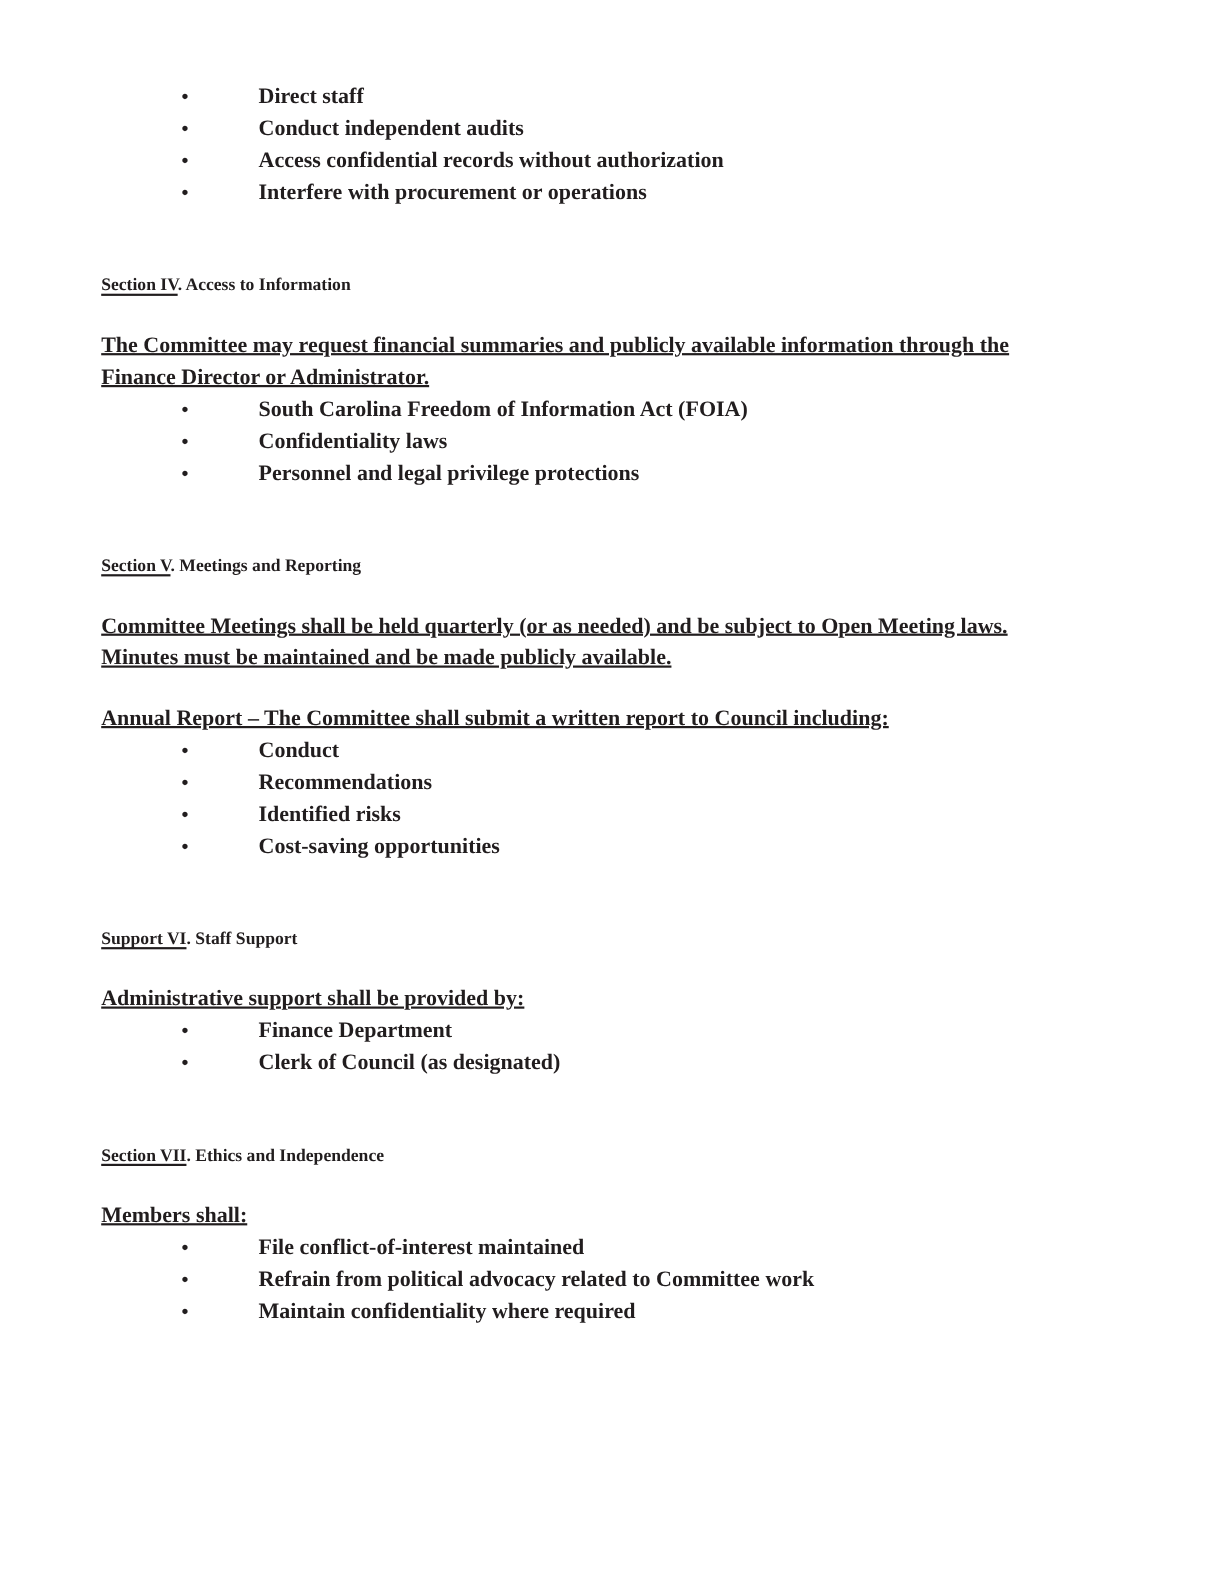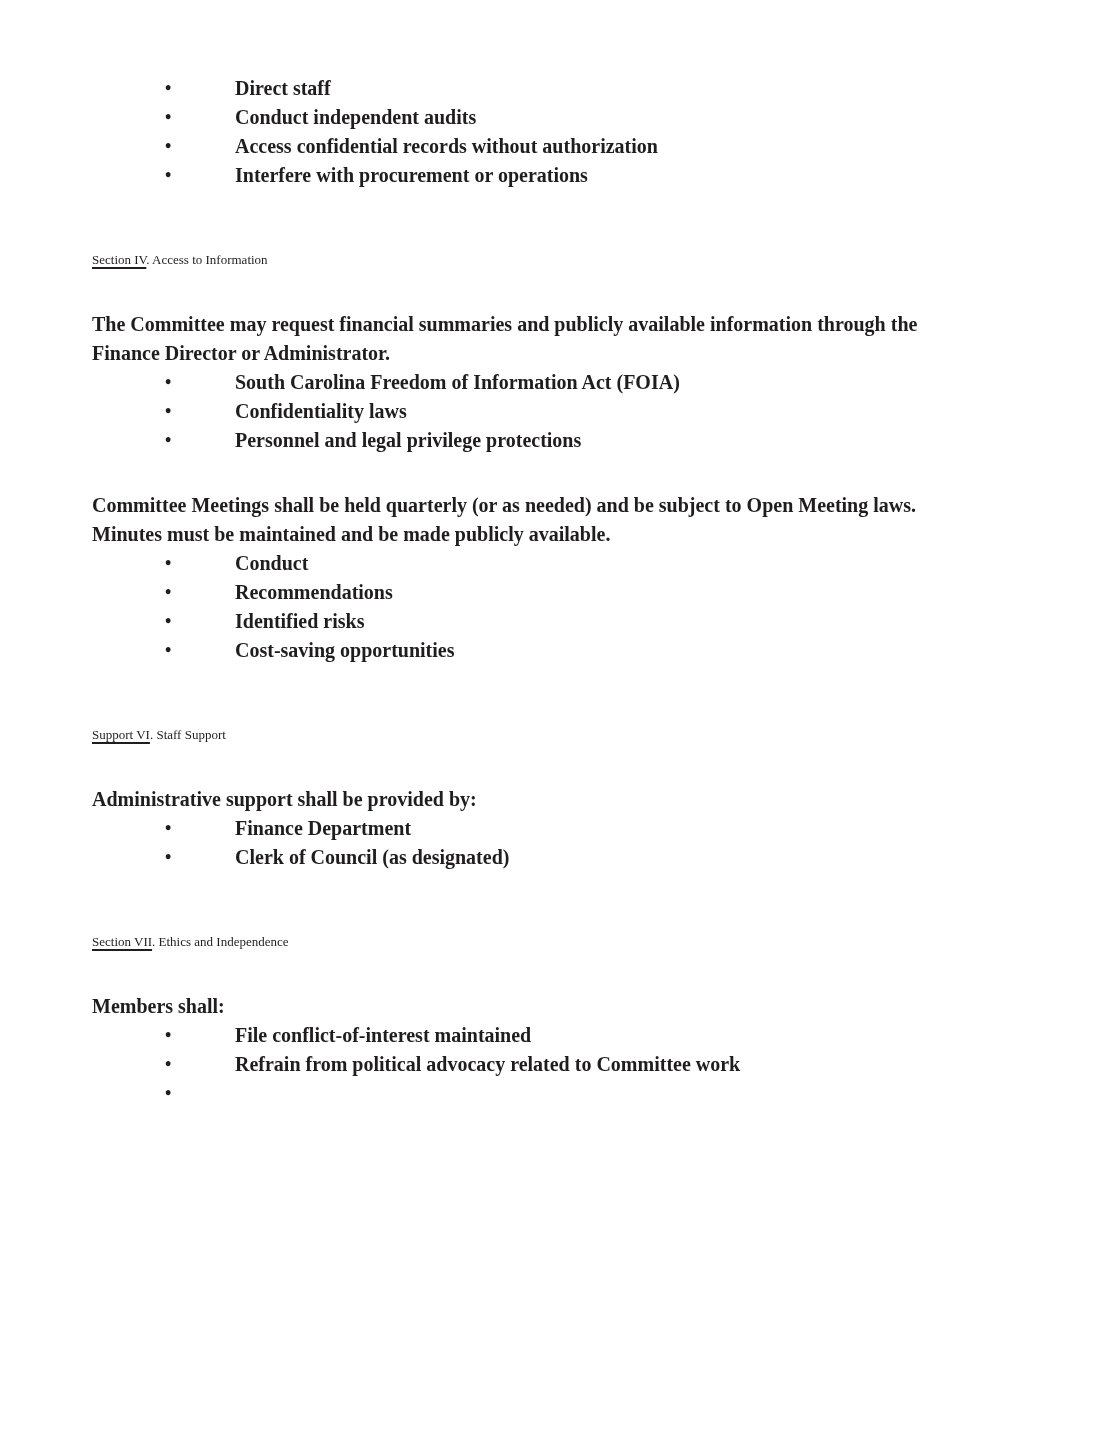--- a/index.html
+++ b/index.html
@@ -21,33 +21,34 @@
     box-sizing: border-box;
     width: 1112px;
     height: 1448px;
     padding: 74px 95px 0 92px;
     overflow: hidden;
     background: #ffffff;
   }
   .page > :first-child { margin-top: 0; }
   .heading {
     margin: 55px 0 0 0;
-    font-size: 13px;
-    font-weight: 400;
+    font-size: 16px;
+    font-weight: 700;
     line-height: 29px;
   }
   .heading .hl {
     text-decoration: underline;
     text-decoration-thickness: 1.6px;
     text-underline-offset: 3px;
   }
   .para {
-    margin: 36px 0 0 0;
+    margin: 26px 0 0 0;
     max-width: 905px;
     white-space: pre-line;
+    text-decoration: underline;
   }
   .list {
     margin: 0;
     padding: 0;
     list-style: none;
   }
   .list li {
     position: relative;
     padding-left: 143px;
     max-width: 905px;
@@ -70,34 +71,36 @@
       <li><span class="dot">•</span><span>Interfere with procurement or operations</span></li>
     </ul>
     <h2 class="heading"><span class="hl">Section IV</span><span>. Access to Information</span></h2>
     <p class="para">The Committee may request financial summaries and publicly available information through the
 Finance Director or Administrator.</p>
     <ul class="list">
       <li><span class="dot">•</span><span>South Carolina Freedom of Information Act (FOIA)</span></li>
       <li><span class="dot">•</span><span>Confidentiality laws</span></li>
       <li><span class="dot">•</span><span>Personnel and legal privilege protections</span></li>
     </ul>
+    <h2 class="heading"><span class="hl">Section V</span><span>. Meetings and Reporting</span></h2>
     <p class="para">Committee Meetings shall be held quarterly (or as needed) and be subject to Open Meeting laws.
 Minutes must be maintained and be made publicly available.</p>
+    <p class="para">Annual Report – The Committee shall submit a written report to Council including:</p>
     <ul class="list">
       <li><span class="dot">•</span><span>Conduct</span></li>
       <li><span class="dot">•</span><span>Recommendations</span></li>
       <li><span class="dot">•</span><span>Identified risks</span></li>
       <li><span class="dot">•</span><span>Cost-saving opportunities</span></li>
     </ul>
     <h2 class="heading"><span class="hl">Support VI</span><span>. Staff Support</span></h2>
     <p class="para">Administrative support shall be provided by:</p>
     <ul class="list">
       <li><span class="dot">•</span><span>Finance Department</span></li>
       <li><span class="dot">•</span><span>Clerk of Council (as designated)</span></li>
     </ul>
     <h2 class="heading"><span class="hl">Section VII</span><span>. Ethics and Independence</span></h2>
     <p class="para">Members shall:</p>
     <ul class="list">
       <li><span class="dot">•</span><span>File conflict-of-interest maintained</span></li>
       <li><span class="dot">•</span><span>Refrain from political advocacy related to Committee work</span></li>
-      <li><span class="dot">•</span></li>
+      <li><span class="dot">•</span><span>Maintain confidentiality where required</span></li>
     </ul>
   </main>
 
 </body></html>

